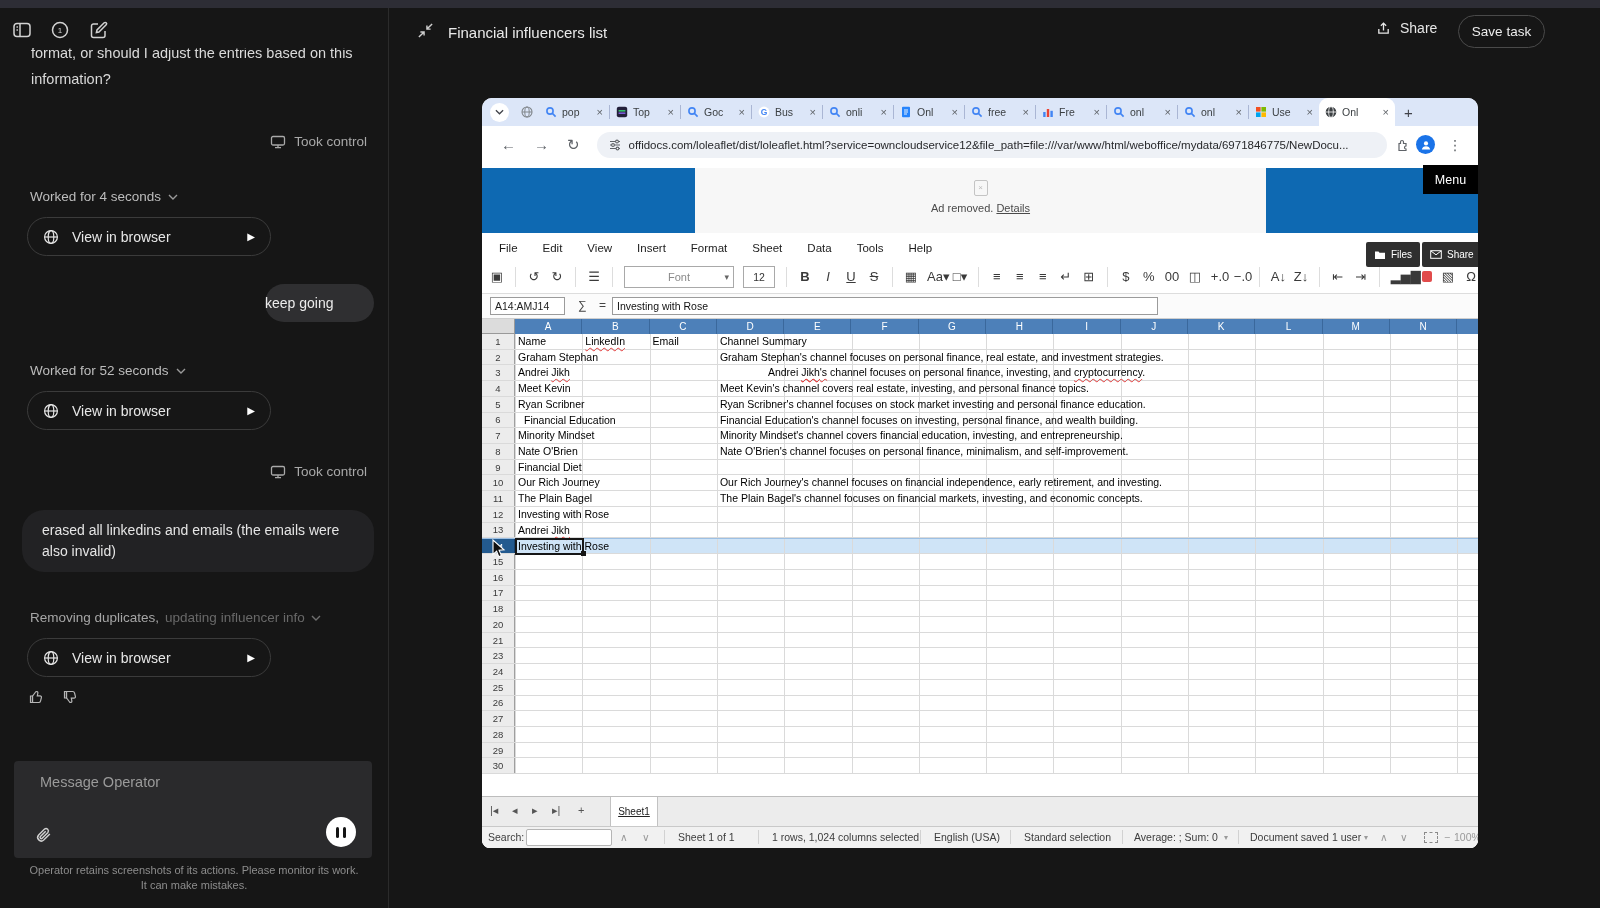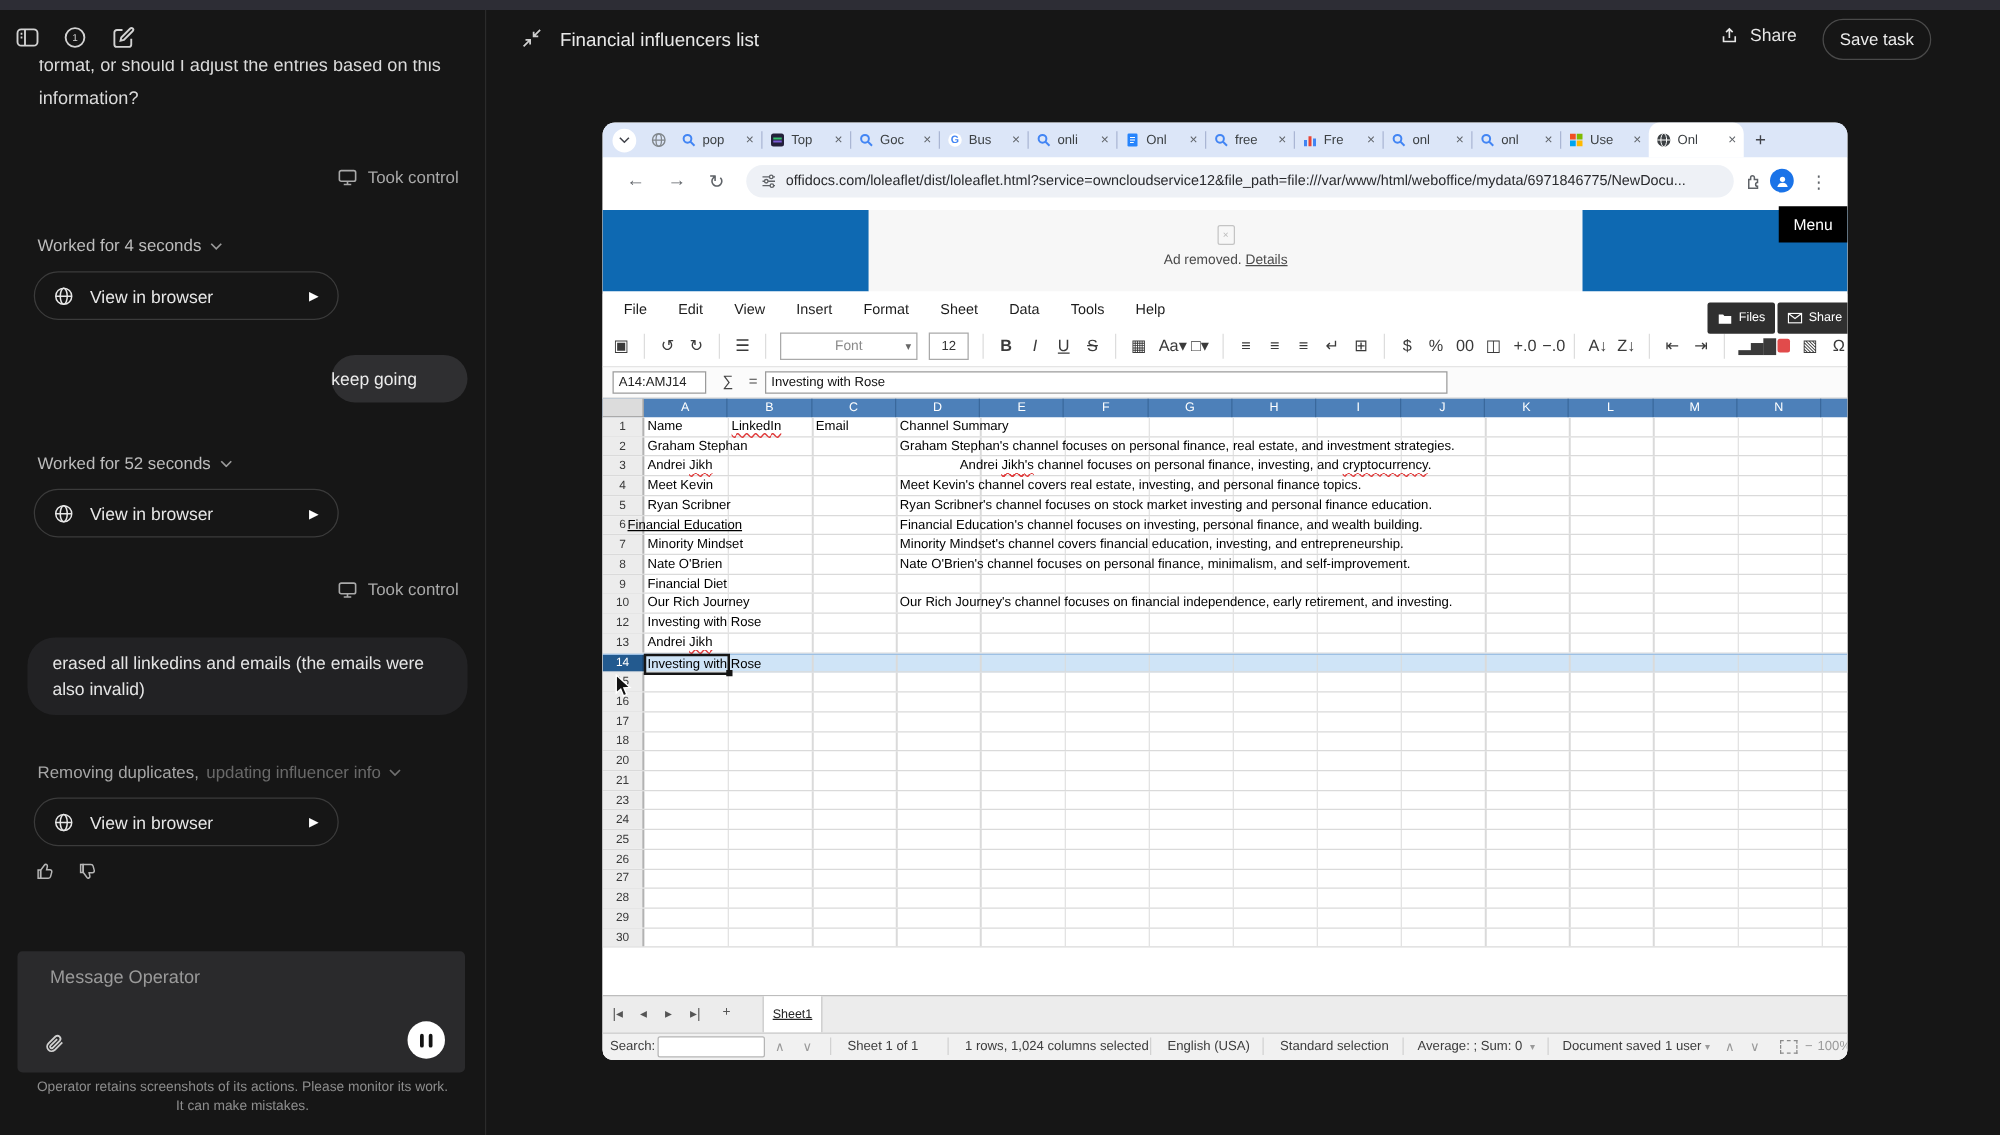--- a/index.html
+++ b/index.html
@@ -614,41 +614,46 @@
             <span class="cell" style="left: 36px;">Meet Kevin</span>
             <span class="cell" style="left: 237.9px;">Meet Kevin's channel covers real estate, investing, and personal finance topics.</span>
           </div>
           <div class="grow">
             <span class="rowhead">5</span>
             <span class="cell" style="left: 36px;">Ryan Scribner</span>
             <span class="cell" style="left: 237.9px;">Ryan Scribner's channel focuses on stock market investing and personal finance education.</span>
           </div>
           <div class="grow">
             <span class="rowhead">6</span>
-            <span class="cell" style="left: 20px; text-decoration: underline;">Financial Education</span>
+            <span class="cell" style="left: 42px;">Financial Education</span>
             <span class="cell" style="left: 237.9px;">Financial Education's channel focuses on investing, personal finance, and wealth building.</span>
           </div>
           <div class="grow">
             <span class="rowhead">7</span>
             <span class="cell" style="left: 36px;">Minority Mindset</span>
             <span class="cell" style="left: 237.9px;">Minority Mindset's channel covers financial education, investing, and entrepreneurship.</span>
           </div>
           <div class="grow">
             <span class="rowhead">8</span>
             <span class="cell" style="left: 36px;">Nate O'Brien</span>
             <span class="cell" style="left: 237.9px;">Nate O'Brien's channel focuses on personal finance, minimalism, and self-improvement.</span>
           </div>
           <div class="grow">
             <span class="rowhead">9</span>
             <span class="cell" style="left: 36px;">Financial Diet</span>
           </div>
           <div class="grow">
             <span class="rowhead">10</span>
             <span class="cell" style="left: 36px;">Our Rich Journey</span>
             <span class="cell" style="left: 237.9px;">Our Rich Journey's channel focuses on financial independence, early retirement, and investing.</span>
+          </div>
+          <div class="grow">
+            <span class="rowhead">11</span>
+            <span class="cell" style="left: 36px;">The Plain Bagel</span>
+            <span class="cell" style="left: 237.9px;">The Plain Bagel's channel focuses on financial markets, investing, and economic concepts.</span>
           </div>
           <div class="grow">
             <span class="rowhead">12</span>
             <span class="cell" style="left: 36px;">Investing with Rose</span>
           </div>
           <div class="grow">
             <span class="rowhead">13</span>
             <span class="cell" style="left: 36px;">Andrei <span class="sp">Jikh</span></span>
           </div>
           <div class="grow selrow">

